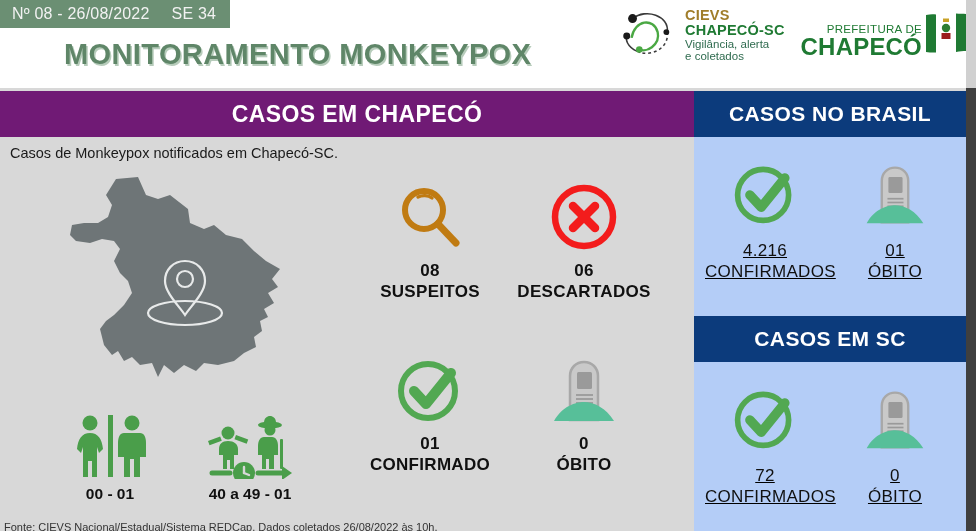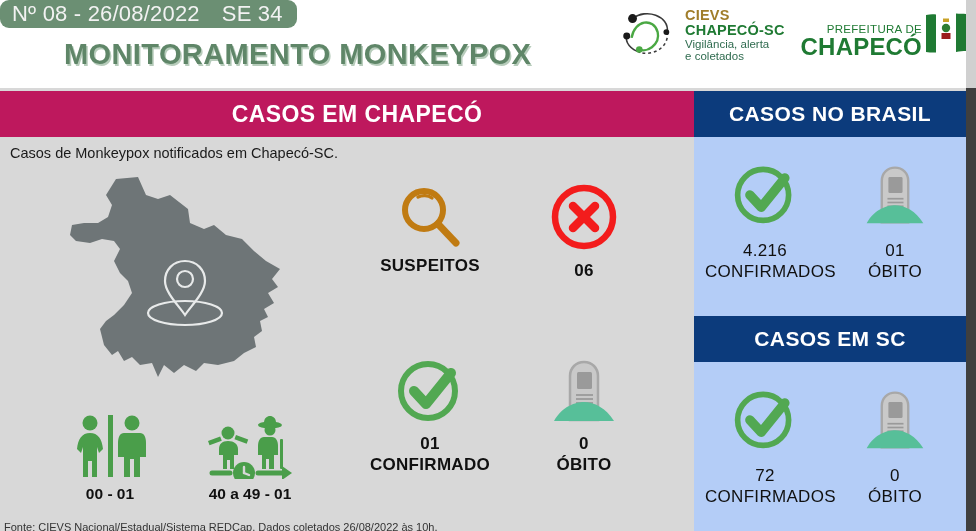--- a/index.html
+++ b/index.html
@@ -19,25 +19,24 @@
   
   .top-header{
     position:absolute; left:0; top:0; width:976px; height:88px;
     background:#ffffff;
   }
   .issue-banner{
     position:absolute; left:0; top:0;
     height:28px; padding:0 14px 0 12px;
     background:#6b8f73;
     color:#f2f2f2;
-    font-size:22px;
+    font-size:16px;
     letter-spacing:.2px;
     display:flex; align-items:center; gap:22px;
     white-space:nowrap;
-    border-radius:9px;
   }
   .main-title{
     position:absolute; left:64px; top:38px;
     font-size:29px; font-weight:bold;
     color:#5f8668;
     letter-spacing:.4px;
     text-shadow:1.5px 1.5px 0 rgba(170,195,175,.85);
     white-space:nowrap;
   }
 
@@ -56,21 +55,21 @@
 
   .pref-logo{ display:flex; align-items:flex-end; gap:2px; }
   .pref-words{ text-align:right; line-height:1; }
   .pref-l1{ font-size:11.5px; font-weight:normal; color:#1f7a33; letter-spacing:.3px; }
   .pref-l2{ font-size:24px; font-weight:bold; color:#1f7a33; letter-spacing:.2px; }
   .pref-flag{ width:44px; height:48px; }
 
   
   .chapeco-bar{
     position:absolute; left:0; top:91px; width:694px; height:46px;
-    background:#be185d;
+    background:#701a75;
     display:flex; align-items:center; justify-content:center;padding-left:20px;
   }
   .chapeco-bar span{
     color:#ffffff; font-size:23px; font-weight:bold; letter-spacing:.4px;
   }
 
   
   .left-panel{
     position:absolute; left:0; top:137px; width:694px; height:474px;
     background:#d8d8d8;
@@ -122,21 +121,21 @@
   .side-head span{
     color:#ffffff; font-size:21px; font-weight:bold; letter-spacing:.4px;
   }
   .side-body{
     width:272px; background:#b4cdf7;
     display:flex; justify-content:space-around;
     padding:20px 6px 6px 6px;
   }
   .side-body.tall{ height:179px; }
   .side-body.tall2{ height:169px; }
-  .side-stat{ text-align:center; width:120px; }
+  .side-stat{ text-align:center; width:120px;text-decoration:underline; }
   .side-stat .icon{ height:74px; display:flex; align-items:center; justify-content:center; }
   .side-stat .num{ margin-top:10px; font-size:17px; color:#101010; letter-spacing:.3px; }
   .side-stat .lbl{ margin-top:1px; font-size:17px; color:#101010; letter-spacing:.3px; }
   .right-edge-top{
     position:absolute; right:0; top:0; width:10px; height:88px;
     background:#d0d0d0;
   }
   .gap-strip{
     position:absolute; left:966px; top:88px; width:10px; height:443px;
     background:#3f3f3f;
@@ -216,32 +215,34 @@
     </div>
 
     <div class="stat stat-suspeitos">
       <div class="icon">
         <svg width="72" height="72" viewBox="0 0 72 72">
           <circle cx="30" cy="29" r="19" fill="none" stroke="#c07b12" stroke-width="6"></circle>
           <path d="M24 16 C28 14, 34 14, 38 17" fill="none" stroke="#c07b12" stroke-width="3.4" stroke-linecap="round"></path>
           <line x1="44" y1="43" x2="62" y2="62" stroke="#c07b12" stroke-width="7" stroke-linecap="round"></line>
         </svg>
       </div>
+      <div class="num">08</div>
       <div class="lbl">SUSPEITOS</div>
     </div>
 
     <div class="stat stat-descartados">
       <div class="icon">
         <svg width="72" height="72" viewBox="0 0 72 72">
           <circle cx="36" cy="36" r="29" fill="none" stroke="#f31c1c" stroke-width="6.5"></circle>
           <line x1="25" y1="25" x2="47" y2="47" stroke="#f31c1c" stroke-width="8.5" stroke-linecap="round"></line>
           <line x1="47" y1="25" x2="25" y2="47" stroke="#f31c1c" stroke-width="8.5" stroke-linecap="round"></line>
         </svg>
       </div>
       <div class="num">06</div>
+      <div class="lbl">DESCARTADOS</div>
     </div>
 
     <div class="stat stat-confirmado">
       <div class="icon">
         <svg width="72" height="72" viewBox="0 0 72 72">
           <circle cx="34" cy="37" r="27" fill="none" stroke="#52a852" stroke-width="6"></circle>
           <path d="M20 37 L32 50 L57 19" fill="none" stroke="#52a852" stroke-width="10" stroke-linecap="round" stroke-linejoin="round"></path>
         </svg>
       </div>
       <div class="num">01</div>

